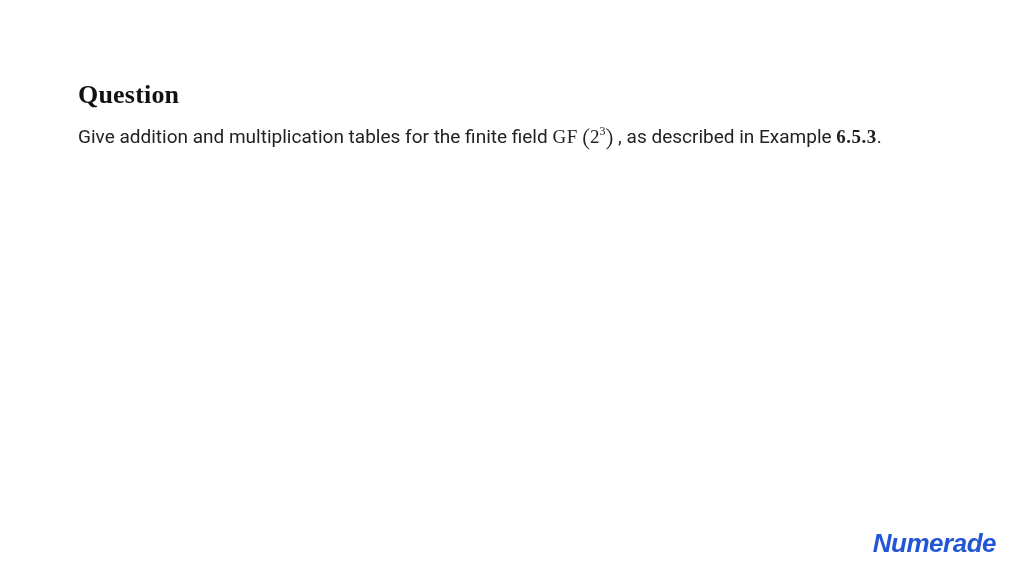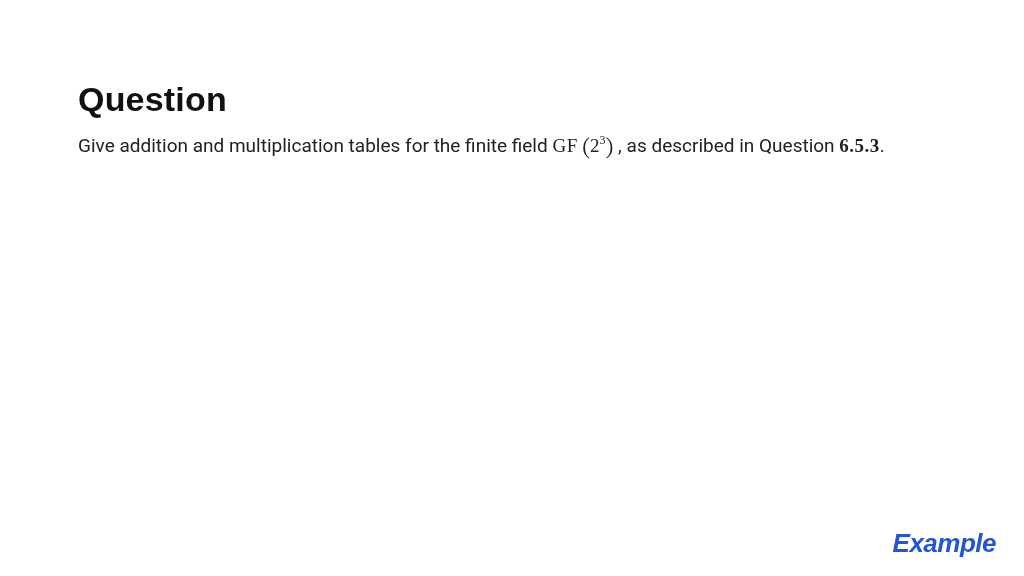--- a/index.html
+++ b/index.html
@@ -1,33 +1,33 @@
 <!DOCTYPE html>
 <html><head>
 <meta charset="utf-8">
 <style>
   * { margin: 0; padding: 0; box-sizing: border-box; }
   html, body { width: 1024px; height: 576px; background: #ffffff; font-family: -apple-system, BlinkMacSystemFont, "Segoe UI", Roboto, Arial, sans-serif; position: relative; overflow: hidden; }
   .content { padding: 80px 78px 0 78px; }
-  .heading { font-family: Liberation Sans, sans-serif; font-weight: 700; font-size: 34px; color: #111; margin-bottom: 12px; letter-spacing: 0.2px; }
+  .heading { font-family: Liberation Serif, serif; font-weight: 700; font-size: 26px; color: #111; margin-bottom: 12px; letter-spacing: 0.2px; }
   .body-text { font-size: 19px; color: #222; line-height: 1.5; font-family: -apple-system, BlinkMacSystemFont, "Segoe UI", Roboto, Arial, sans-serif; }
   .math { font-family: "Cambria Math", "STIX Two Math", "Latin Modern Math", "Times New Roman", serif; }
   .gf { font-family: Georgia, "Times New Roman", serif; letter-spacing: 0.5px; }
   .paren { font-family: "Cambria Math", "STIX Two Math", "Times New Roman", serif; font-size: 22px; vertical-align: -2px; }
   .base2 { font-family: "Cambria Math", "Times New Roman", serif; }
   .sup3 { font-family: "Cambria Math", "Times New Roman", serif; font-size: 12px; vertical-align: 8px; }
   .example-ref { font-family: "Cambria Math", "Times New Roman", serif; letter-spacing: 0.5px; font-weight: bold; }
   .logo { position: absolute; right: 28px; bottom: 18px; font-family: "Trebuchet MS", "Segoe UI", Arial, sans-serif; font-weight: 800; font-size: 26px; color: #2256d6; letter-spacing: -0.5px; font-style: italic; }
   .logo .n1 { display: inline-block; transform: translateY(1px); }
 </style>
 </head>
 <body>
 
 <div class="content">
   <h1 class="heading">Question</h1>
   <p class="body-text">
-    <span>Give addition and multiplication tables for the finite field </span><span class="math"><span class="gf">GF</span> <span class="paren">(</span><span class="base2">2</span><span class="sup3">3</span><span class="paren">)</span></span><span> , </span><span>as described in Question </span><span class="example-ref">6.5.3</span><span>.</span>
+    <span>Give addition and multiplication tables for the finite field </span><span class="math"><span class="gf">GF</span> <span class="paren">(</span><span class="base2">2</span><span class="sup3">3</span><span class="paren">)</span></span><span> , </span><span>as described in Example </span><span class="example-ref">6.5.3</span><span>.</span>
   </p>
 </div>
 
 <div class="logo">
-  <span class="n1">Example</span>
+  <span class="n1">Numerade</span>
 </div>
 
 </body></html>

